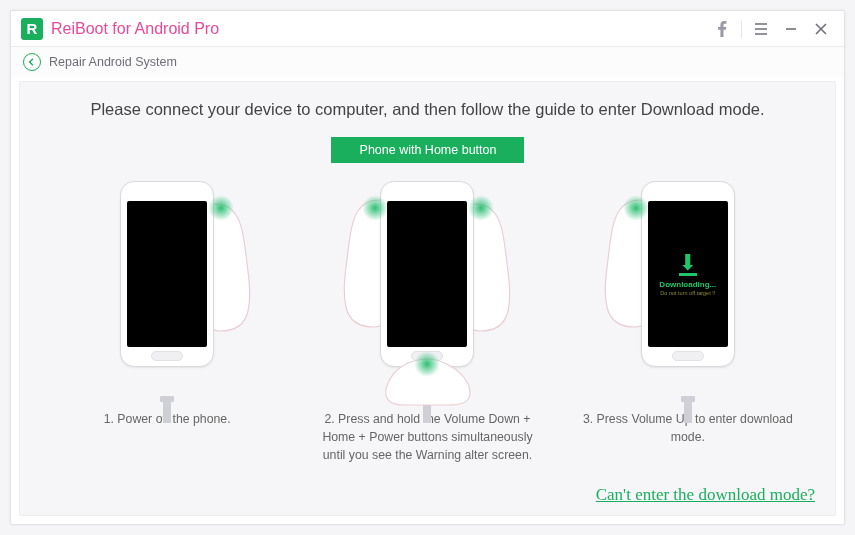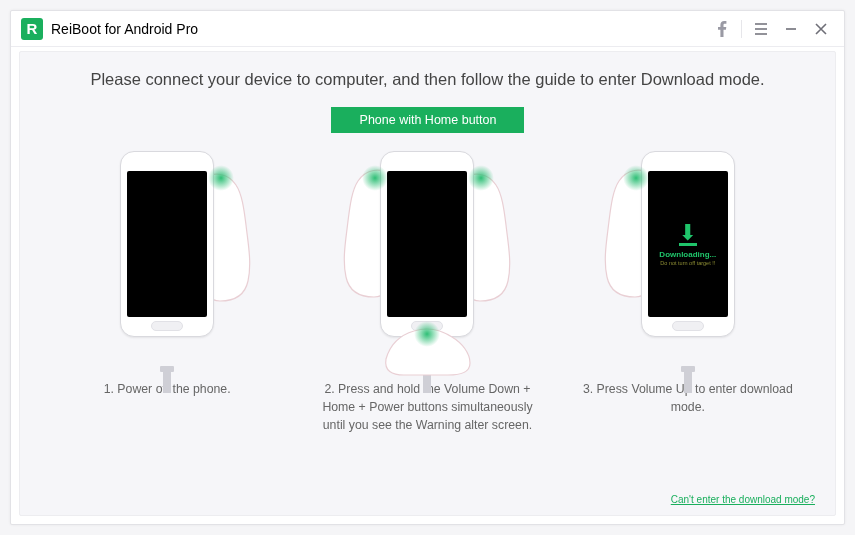--- a/index.html
+++ b/index.html
@@ -31,21 +31,21 @@
     padding: 0 8px 0 10px;
   }
   .logo-badge {
     width: 22px; height: 22px;
     background: #1aaf5d;
     border-radius: 3px;
     display: flex; align-items: center; justify-content: center;
     color: #fff; font-weight: bold; font-size: 15px;
     margin-right: 8px;
   }
-  .app-title { color: #000000; font-size: 14px; font-weight: 500; }
+  .app-title { color: #ec4899; font-size: 16px; font-weight: 500; }
   .spacer { flex: 1; }
   .tb-icon {
     width: 30px; height: 30px;
     display: flex; align-items: center; justify-content: center;
     color: #7d7d88; font-size: 17px;
     cursor: pointer;
   }
   .tb-sep { width:1px; height:18px; background:#e6e6ea; margin:0 4px; }
   .subheader {
     height: 30px;
@@ -164,22 +164,22 @@
   .dl-arrow { color:#1fc46a; font-size:22px; line-height:1;}
   .dl-bar { width:18px; height:3px; background:#1fc46a; margin-top:-1px;}
   .dl-text { color:#1fc46a; font-size:8px; margin-top:4px; font-weight:600;}
   .dl-sub { color:#8d8d33; font-size:5.5px; margin-top:1px;}
   .step-text {
     font-size:12.3px; color:#666; line-height:1.45;
     padding: 0 6px;
   }
   .help-link {
     position:absolute; right:20px; bottom:10px;
-    color:#1aaf5d; font-size:10px;
-    text-decoration:underline; cursor:pointer;
+    color:#1aaf5d; font-size:17px;
+    text-decoration:underline; cursor:pointer;font-family:Liberation Serif, serif;
   }
 </style>
 </head>
 <body>
 
 <div class="window">
 
   <div class="titlebar">
     <div class="logo-badge">
       <span>R</span>
@@ -202,20 +202,28 @@
           <path stroke="#6f6f78" stroke-width="1.6" d="M1 6h10"></path>
         </svg>
     </div>
     <div class="tb-icon">
       <svg width="12" height="12" viewBox="0 0 12 12">
           <path stroke="#6f6f78" stroke-width="1.6" d="M1 1l10 10M11 1L1 11"></path>
         </svg>
     </div>
   </div>
 
+  <div class="subheader">
+    <div class="back-circle">
+      <svg width="8" height="8" viewBox="0 0 8 8">
+          <path fill="none" stroke="#1aaf5d" stroke-width="1.4" d="M5 .8 1.6 4 5 7.2"></path>
+        </svg>
+    </div>
+    <span>Repair Android System</span>
+  </div>
 
   <div class="content">
     <div class="headline">Please connect your device to computer, and then follow the guide to enter Download mode.</div>
 
     <div class="tabs">
       <div class="tab active">Phone with Home button</div>
     </div>
 
     <div class="steps">
 

